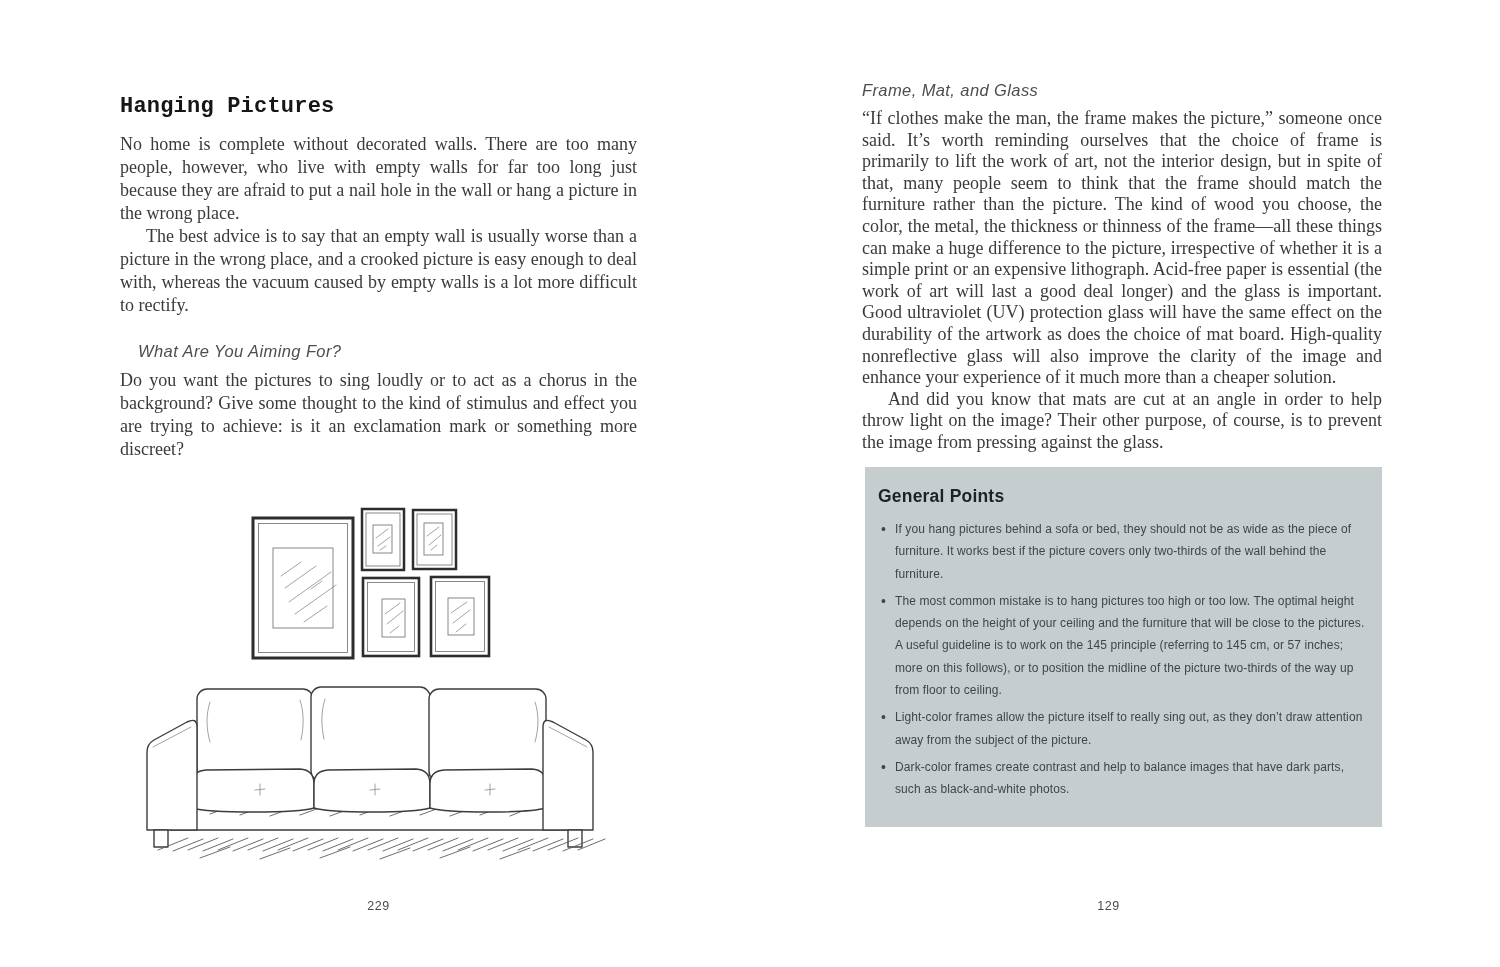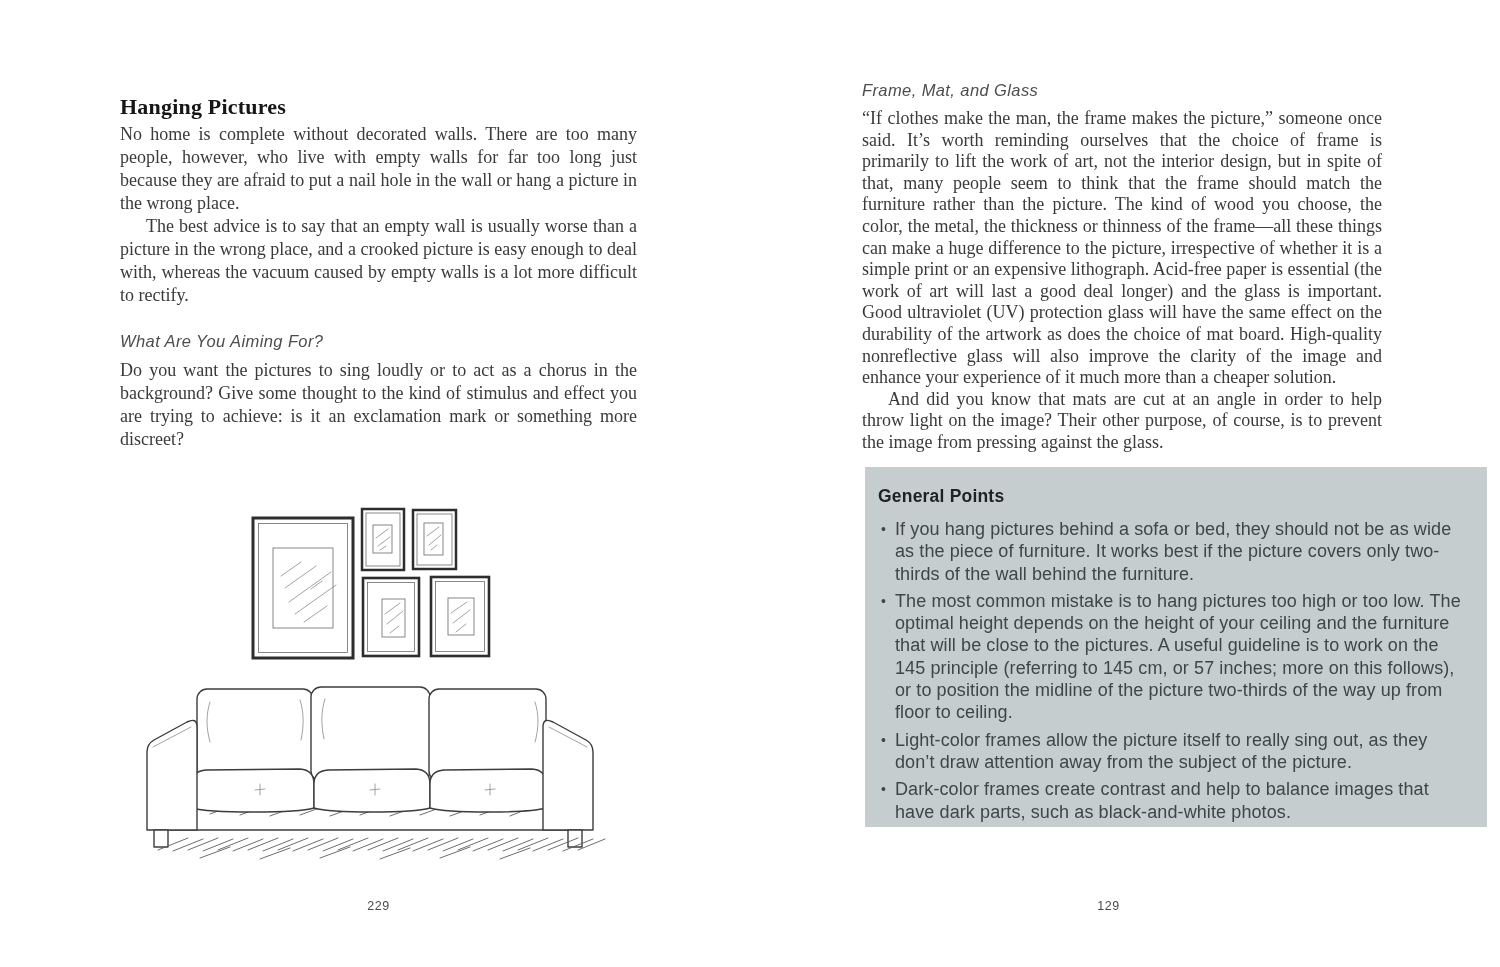--- a/index.html
+++ b/index.html
@@ -9,81 +9,81 @@
     position:relative;
     overflow:hidden;
     font-family:"Liberation Serif", serif;
     color:#3a3a3a;
   }
   .col { position:absolute; }
   .left-col  { left:120px; top:95px;  width:517px; }
   .right-col { left:862px; top:80px;  width:520px; }
 
   .page-title {
-    font-family:Liberation Serif, serif;
+    font-family:Liberation Mono, monospace;
     font-weight:700;
     font-size:22px;
     line-height:24px;
     color:#161616;
     letter-spacing:0.2px;
-    margin:0 0 4px 0;
+    margin:0 0 14px 0;
   }
   .subhead {
     font-family:"Liberation Sans", sans-serif;
     font-style:italic;
     font-weight:400;
     font-size:16.5px;
     line-height:20px;
     color:#4d4d4d;
     letter-spacing:0.4px;
     margin:0 0 8px 0;
   }
-  .left-col .subhead { margin-top:24px; }
+  .left-col .subhead { margin-top:24px;margin-left:18px; }
 
   .body-text p {
     margin:0;
     text-align:justify;
     font-size:18px;
     line-height:23px;
     color:#3a3a3a;
   }
   .right-col .body-text p { font-size:18px; line-height:21.6px; }
   .body-text p.indent { text-indent:26px; }
 
   .illustration {
     position:absolute;
     left:140px; top:490px;
     width:500px; height:400px;
   }
 
   .general-points {
     position:absolute;
     left:865px; top:467px;
-    width:622px; height:360px;
+    width:517px; height:360px;
     box-sizing:border-box;
     background:#c6cdce;
     padding:19px 16px 16px 13px;
     font-family:"Liberation Sans", sans-serif;
     color:#3e4648;
   }
   .general-points h2 {
     font-family:"Liberation Sans", sans-serif;
     font-weight:700;
     font-size:17.5px;
     line-height:20px;
     color:#1d2224;
     letter-spacing:0.2px;
     margin:0 0 12px 0;
   }
   .general-points ul { margin:0; padding:0; }
   .general-points li {
     list-style:none;
     position:relative;
     padding-left:17px;
-    font-size:18px;
+    font-size:12px;
     line-height:22.3px;
     letter-spacing:0.1px;
     margin-bottom:5px;
   }
   .general-points li::before {
     content:"\2022";
     position:absolute;
     left:3px; top:0;
     font-size:14px;
     color:#3e4648;

